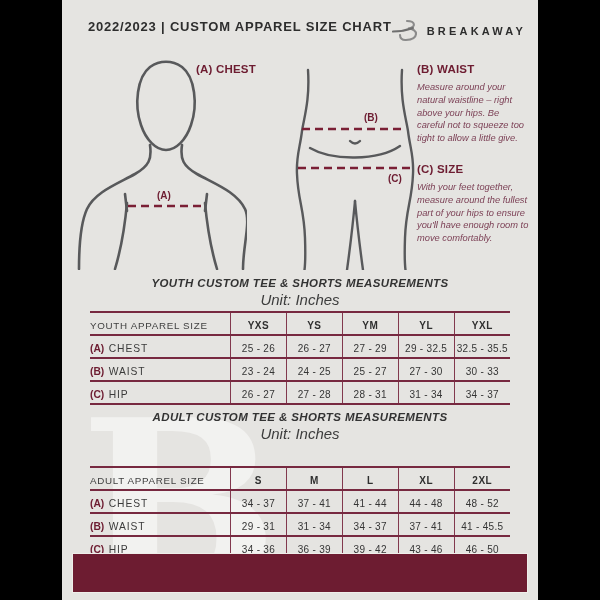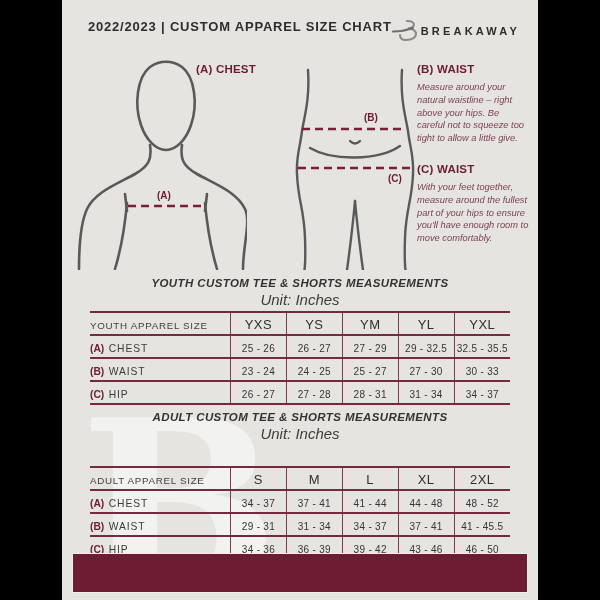--- a/index.html
+++ b/index.html
@@ -13,21 +13,21 @@
   }
   
   .header{
     position:absolute;left:26px;right:24px;top:19px;height:26px;
     display:flex;justify-content:space-between;align-items:flex-start;
   }
   .header-title{
     font-size:13px;font-weight:700;letter-spacing:0.8px;color:#2d2d2d;
     white-space:nowrap;
   }
-  .brand{display:flex;align-items:center;gap:1px;}
+  .brand{display:flex;align-items:center;gap:7px;}
   .brand-name{font-size:11px;font-weight:700;letter-spacing:3.2px;color:#2d2d2d;}
   
   .figure{position:absolute;}
   .guide-block{position:absolute;z-index:1;}
   .guide-head{font-size:11.5px;font-weight:700;color:#6d1c31;letter-spacing:0.2px;margin:0 0 6px 0;}
   .guide-text{font-size:9.3px;font-style:italic;color:#7d4257;line-height:1.38;margin:0;}
   
   .section-title{position:absolute;width:100%;text-align:center;z-index:1;}
   .section-title .t1{font-size:11.5px;font-weight:700;color:#333;letter-spacing:0.4px;font-style:italic;}
   .section-title .t2{font-size:15px;font-style:italic;color:#3d3d3d;margin-top:2px;}
@@ -35,21 +35,21 @@
   table.size-table{
     position:absolute;left:28px;width:420px;border-collapse:collapse;
     table-layout:fixed;z-index:1;
   }
   table.size-table{border-top:2px solid #772940;}
   table.size-table tr{border-bottom:2px solid #772940;margin-left:48px;}
   table.size-table td{height:21px;padding:0;vertical-align:middle;}
   table.size-table td+td{border-left:1.5px solid #82394e;text-align:center;}
   td.lbl{padding-left:14px;width:140px;}
   .hdr-first{font-size:9.8px;color:#3f3f3f;letter-spacing:0.7px;}
-  .hdr-size{font-size:13px;font-weight:400;color:#2f2f2f;letter-spacing:0.5px;}
+  .hdr-size{font-size:10px;font-weight:700;color:#2f2f2f;letter-spacing:0.5px;}
   .row-prefix{font-size:10.3px;font-weight:700;color:#6d1c31;}
   .row-label{font-size:10.3px;color:#3b3b3b;letter-spacing:0.9px;}
   .cell-val{font-size:10px;color:#353535;letter-spacing:0.3px;}
   
   .footer-bar{
     position:absolute;left:10px;top:553px;width:454px;height:38px;
     background:#6d1c31;border:1px solid #efeeea;z-index:1;
   }
   
   .watermark{
@@ -110,21 +110,21 @@
     <path d="M6,110 L120,110" stroke="#7a1f35" stroke-width="2.4" stroke-dasharray="8 5" fill="none"></path>
     <text class="marker" x="96" y="124">(C)</text>
   </svg>
 
   <div class="guide-block" style="left:355px;top:63px;width:112px;">
     <p class="guide-head">(B) WAIST</p>
     <p class="guide-text">Measure around your natural waistline – right above your hips. Be careful not to squeeze too tight to allow a little give.</p>
   </div>
 
   <div class="guide-block" style="left:355px;top:163px;width:114px;">
-    <p class="guide-head">(C) WAIST</p>
+    <p class="guide-head">(C) SIZE</p>
     <p class="guide-text">With your feet together, measure around the fullest part of your hips to ensure you'll have enough room to move comfortably.</p>
   </div>
 
   <div class="section-title" style="top:277px;">
     <div class="t1">YOUTH CUSTOM TEE &amp; SHORTS MEASUREMENTS</div>
     <div class="t2">Unit: Inches</div>
   </div>
 
   <table class="size-table" style="top:311px;">
     <tbody>

